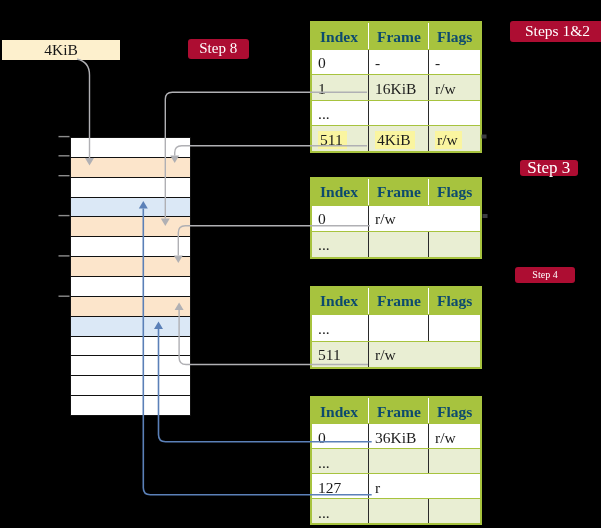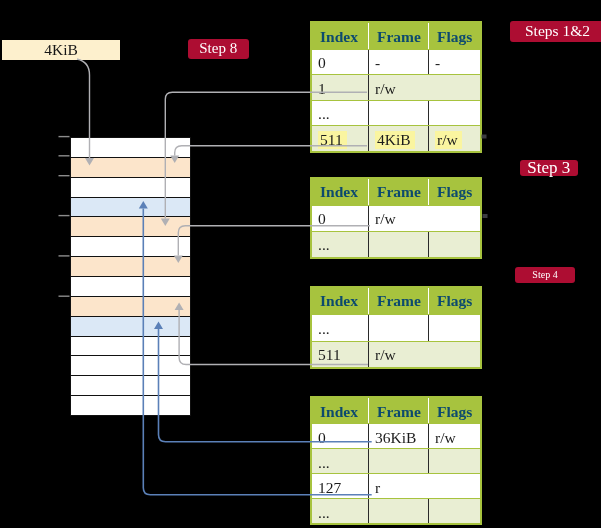--- a/index.html
+++ b/index.html
@@ -90,20 +90,21 @@
       <div class="cell c2">Frame</div>
       <div class="cell c3">Flags</div>
     </div>
     <div class="prow shade-white">
       <div class="cell c1">0</div>
       <div class="cell c2">-</div>
       <div class="cell c3">-</div>
     </div>
     <div class="prow shade-green">
       <div class="cell c1">1</div>
+      <div class="cell c2">16KiB</div>
       <div class="cell c3">r/w</div>
     </div>
     <div class="prow shade-white">
       <div class="cell c1">...</div>
       <div class="cell c2"></div>
       <div class="cell c3"></div>
     </div>
     <div class="prow shade-green">
       <div class="cell c1"><span class="hl">511</span></div>
       <div class="cell c2"><span class="hl">4KiB</span></div>

